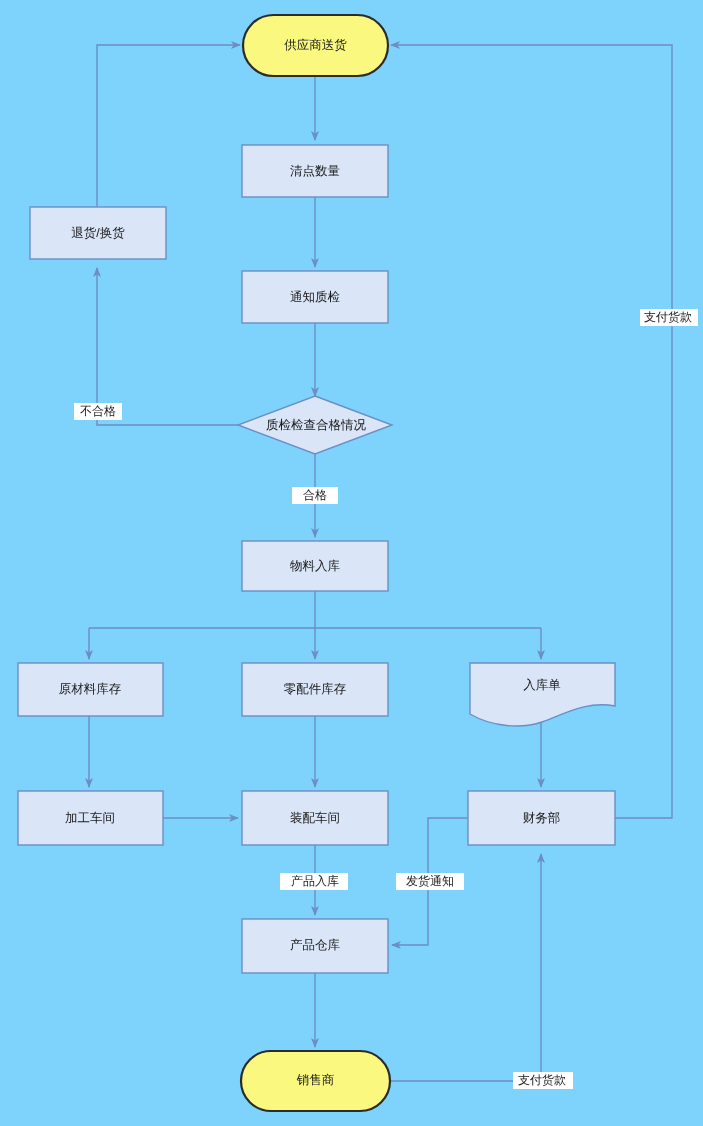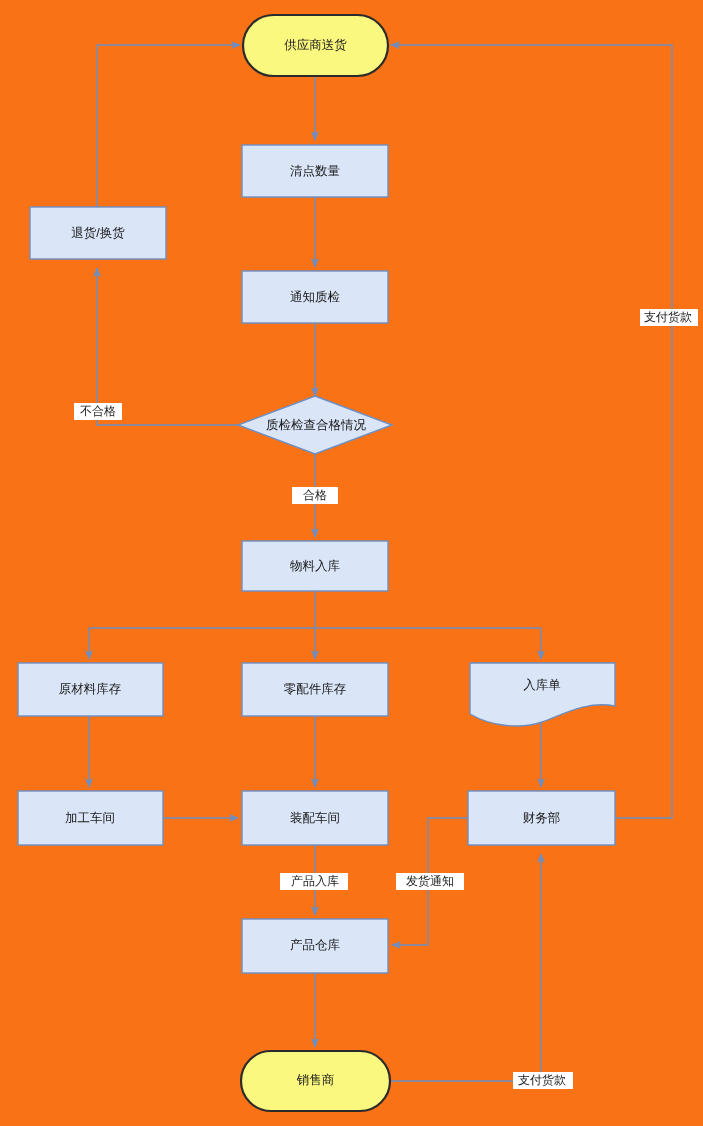--- a/index.html
+++ b/index.html
@@ -7,21 +7,21 @@
     padding: 0;
     background: #ffffff;
   }
   body {
     font-family: "Liberation Sans", "DejaVu Sans", sans-serif;
   }
   #canvas {
     position: relative;
     width: 703px;
     height: 1126px;
-    background: #f97316;
+    background: #7dd3fc;
     overflow: hidden;
   }
   #flow-svg {
     position: absolute;
     left: 0;
     top: 0;
     width: 703px;
     height: 1126px;
   }
   .node-label {

